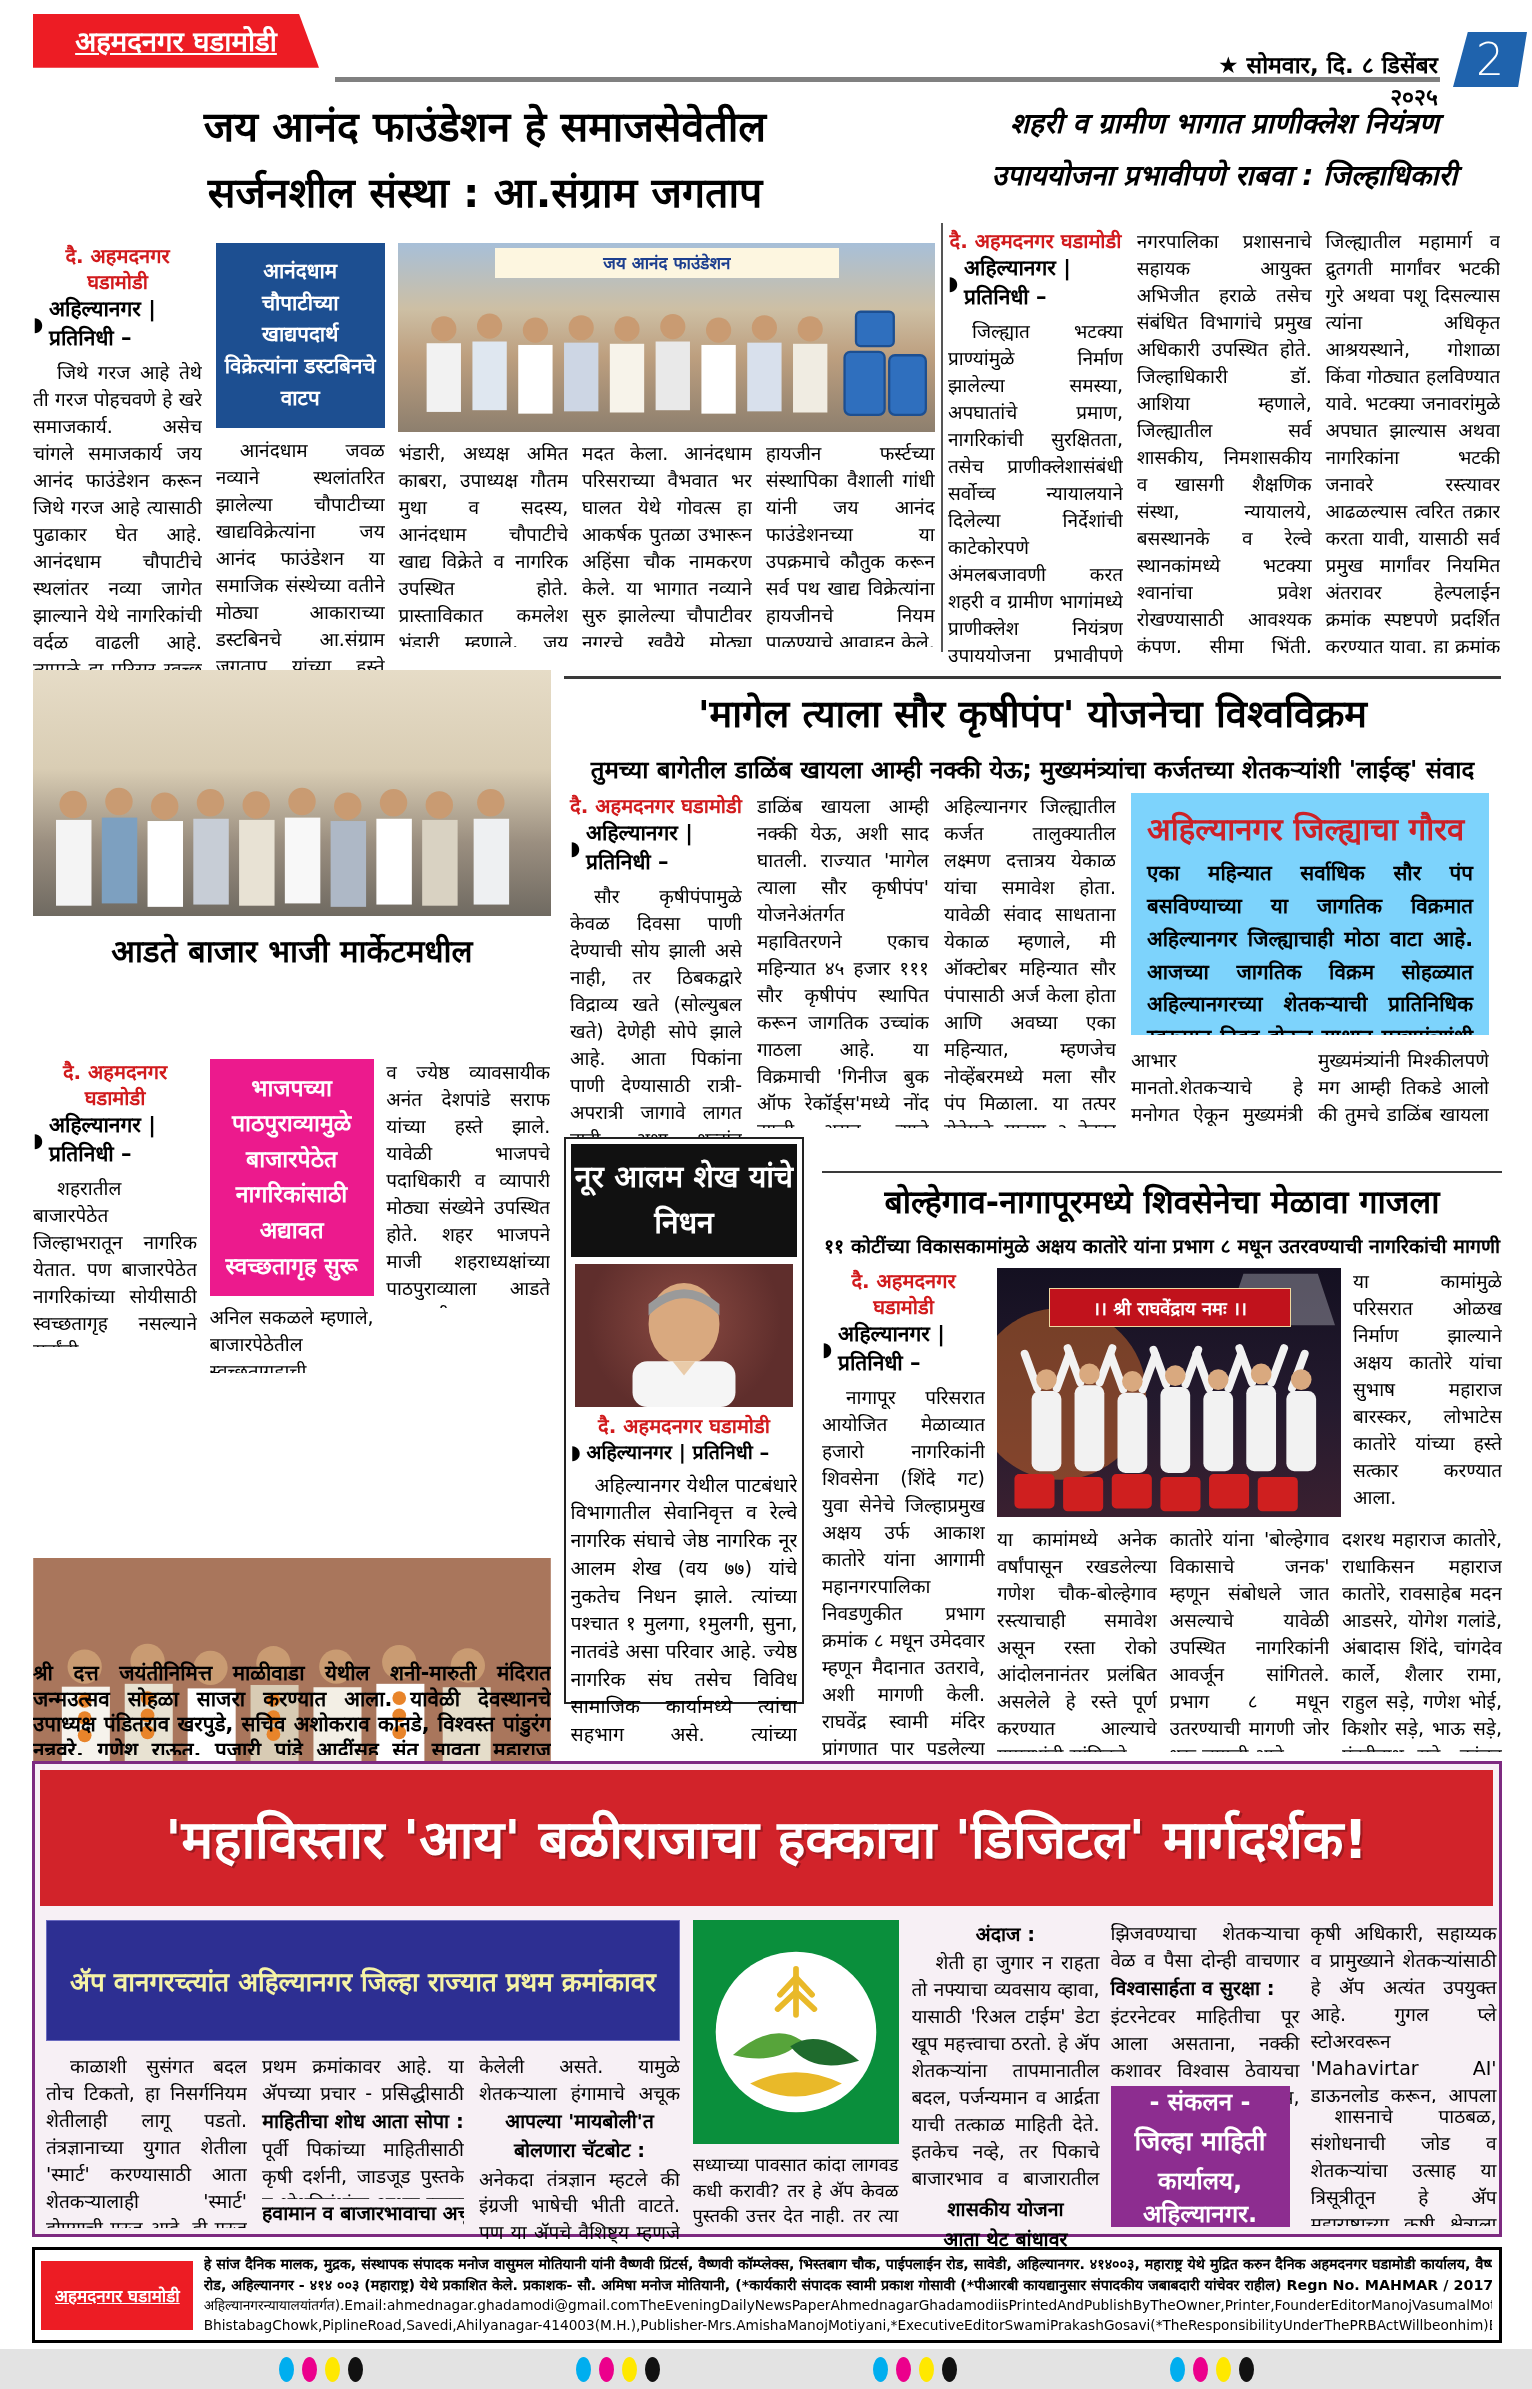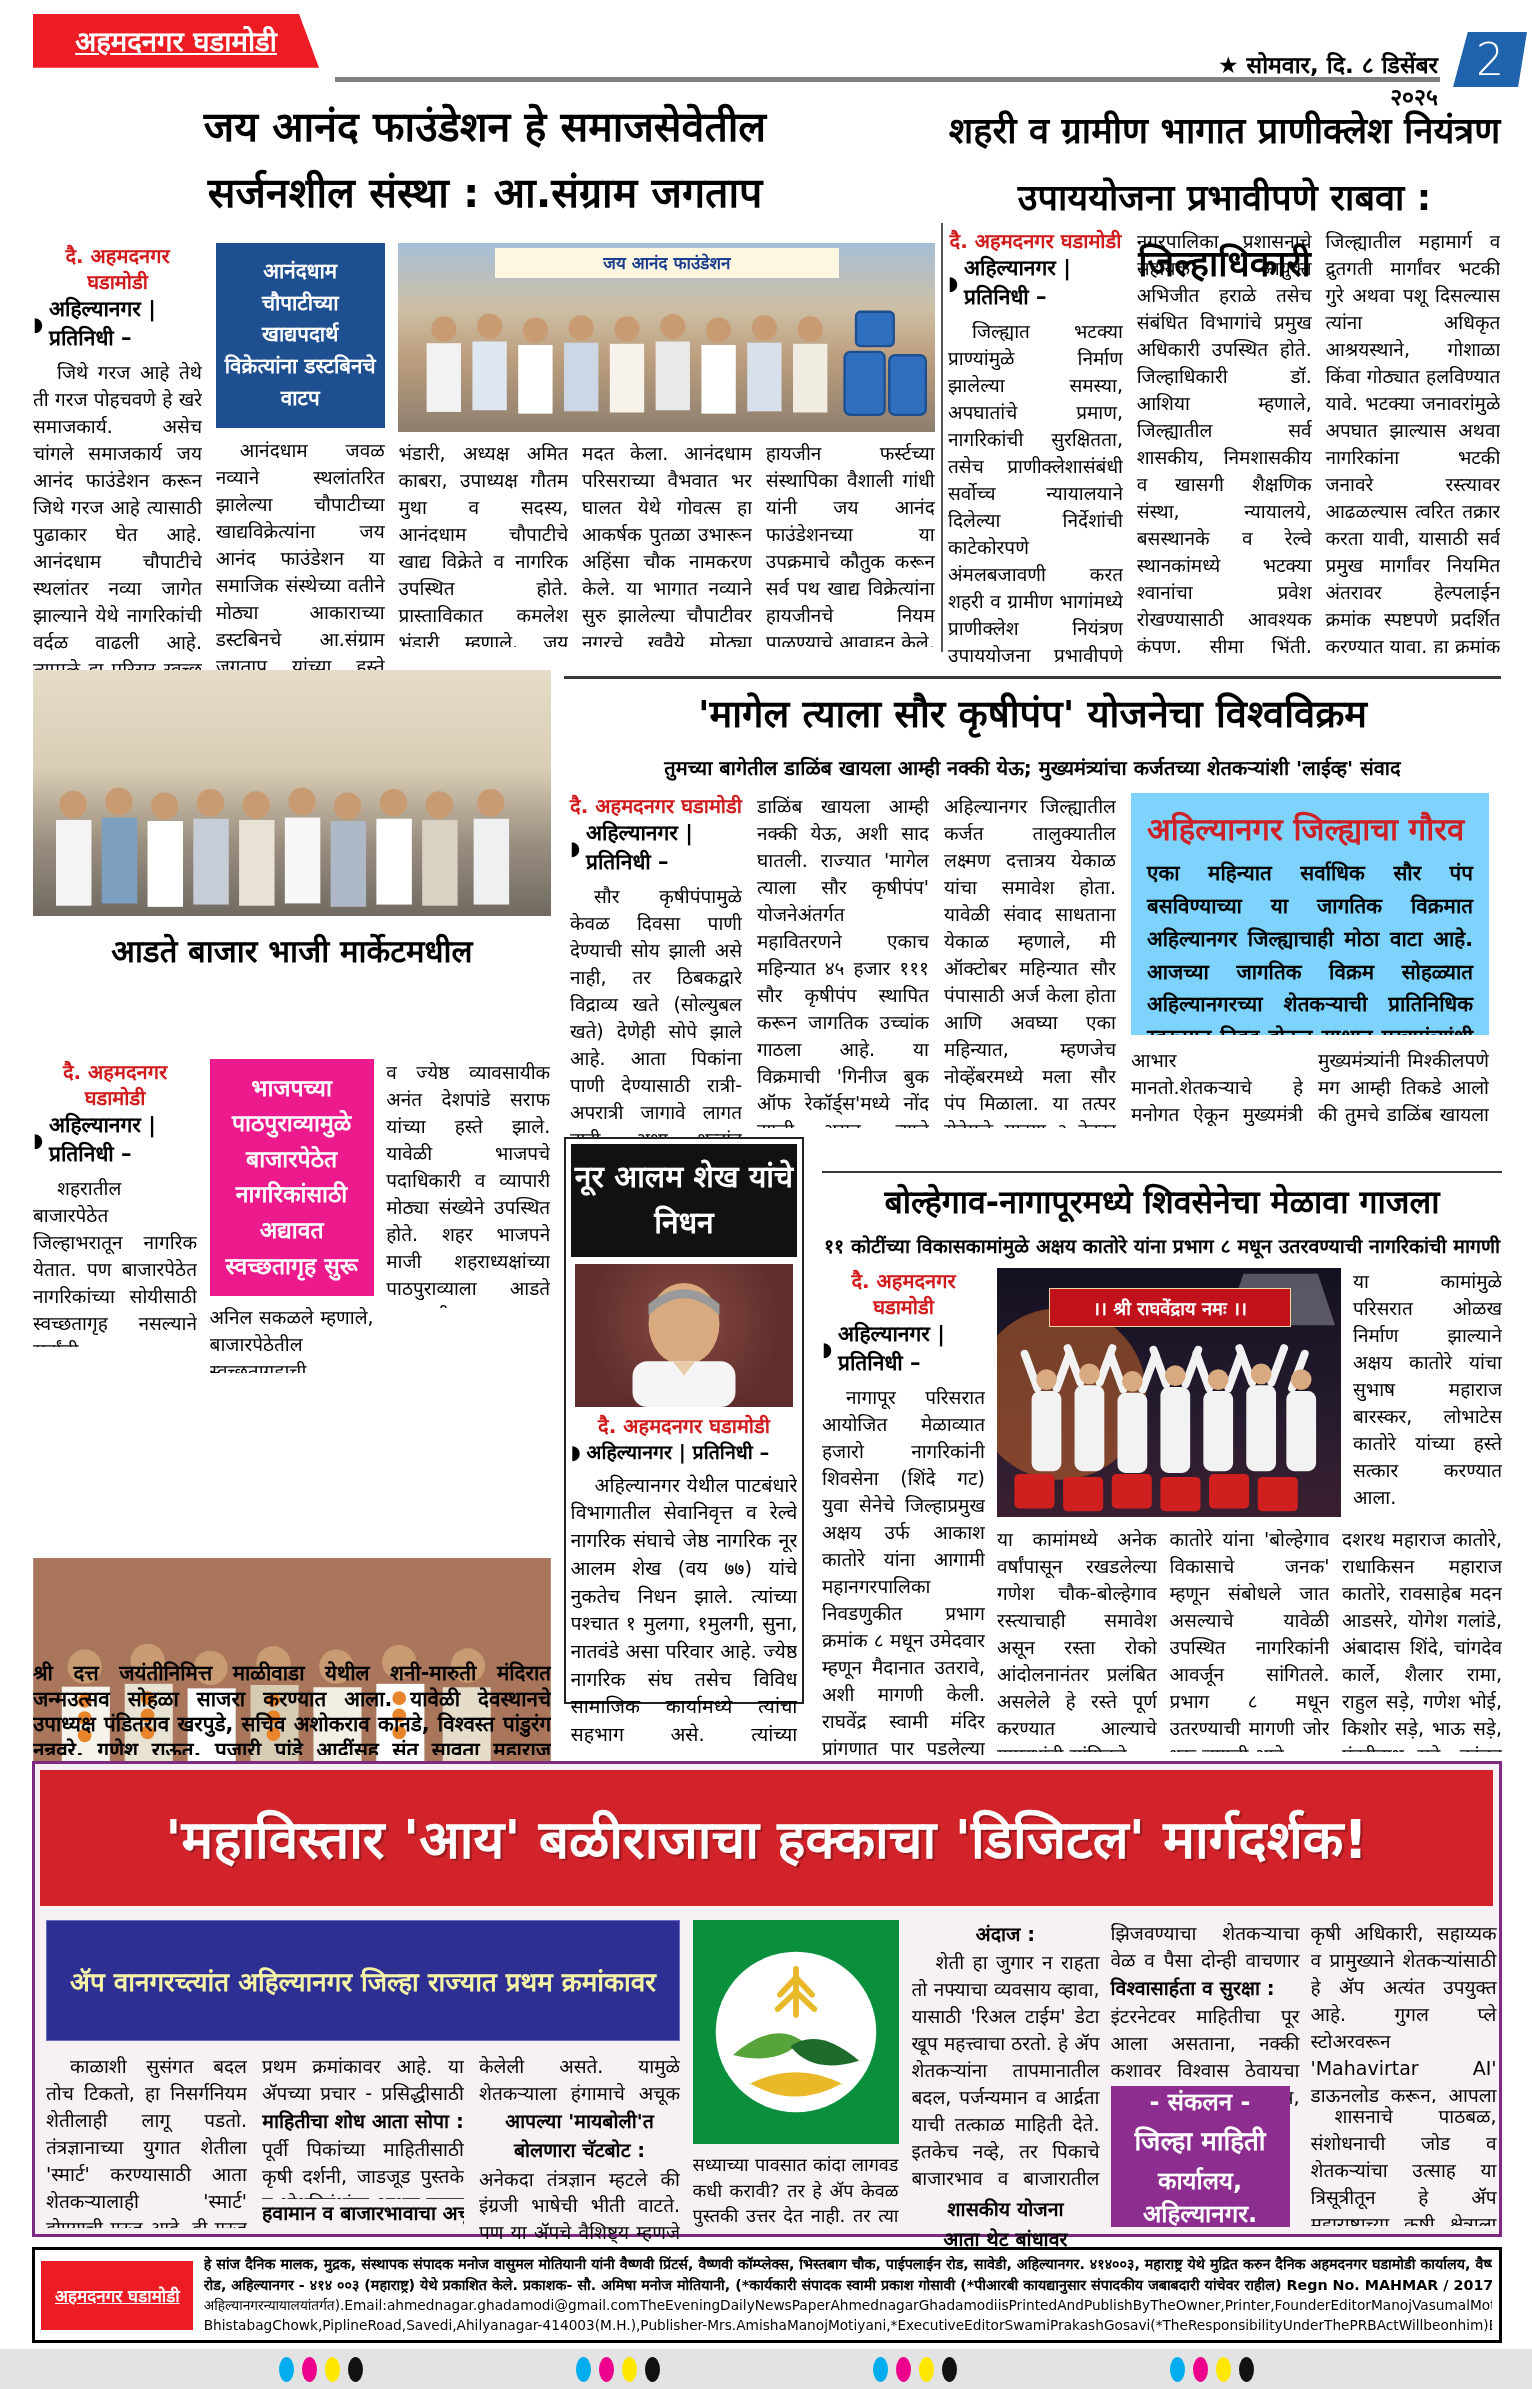--- a/index.html
+++ b/index.html
@@ -90,21 +90,21 @@
       <div class="flexrow" style="gap:13.7px;margin-top:8px;">
         <div class="bcol" style="width:170px;height:207px;text-indent:0;">भंडारी, अध्यक्ष अमित काबरा, उपाध्यक्ष गौतम मुथा व सदस्य, आनंदधाम चौपाटीचे खाद्य विक्रेते व नागरिक उपस्थित होते. प्रास्ताविकात कमलेश भंडारी म्हणाले, जय आनंद फाउंडेशन सतत विविध समाजोपयोगी उपक्रमातून नागरिकांना ज्याची गरज आहे ती भागवण्याचा प्रयत्न करत आहे. आ.संग्राम जगताप यांच्या मार्गदर्शनाखाली करोना संकट काळातही नागरिकांना आधार देत</div>
         <div class="bcol" style="width:170px;height:207px;text-indent:0;">मदत केला. आनंदधाम परिसराच्या वैभवात भर घालत येथे गोवत्स हा आकर्षक पुतळा उभारून अहिंसा चौक नामकरण केले. या भागात नव्याने सुरु झालेल्या चौपाटीवर नगरचे खवैये मोठ्या प्रमाणात गर्दी करत आहेत. त्यामुळे येथील विक्रेत्यांना परिसराची स्वच्छता ठेवण्यासाठी मोठ्या आकाराचे डस्टबिन दिले आहे. असे बरेच उपक्रम भविष्यात जय आनंद फाउंडेशन राबवणार आहे.</div>
         <div class="bcol" style="width:169px;height:207px;text-indent:0;">हायजीन फर्स्टच्या संस्थापिका वैशाली गांधी यांनी जय आनंद फाउंडेशनच्या या उपक्रमाचे कौतुक करून सर्व पथ खाद्य विक्रेत्यांना हायजीनचे नियम पाळण्याचे आवाहन केले. कार्यक्रमाचे सूत्रसंचालन गौरव बोरा यांनी केले. अमित काबरा यांनी आभार मानले. यावेळी जय आनंद फाउंडेशनचे किरण भंडारी, कुणाल बडजाते, रोहित चुतर, विनोद कटारिया, नीलेश भंडारी, सचिन शिंगवी उपस्थित होते.</div>
       </div>
     </div>
   </div>
 
   <div class="abs rule-v" style="left:941px;top:223px;width:1.7px;height:429px;background:#555;"></div>
 
-  <div class="abs hl" style="left:948px;top:98px;width:553px;font-size:36px;line-height:1.85;">
+  <div class="abs hl" style="left:948px;top:98px;width:553px;font-size:28px;line-height:1.85;font-style:italic;">
     <div>शहरी व ग्रामीण भागात प्राणीक्लेश नियंत्रण</div>
     <div>उपाययोजना प्रभावीपणे राबवा : जिल्हाधिकारी</div>
   </div>
   <div class="abs flexrow" style="left:948px;top:228px;width:553px;height:425px;gap:13.7px;">
     <div style="width:175px;flex:0 0 auto;">
       <div class="byl">
         <div class="byl-paper">दै. अहमदनगर घडामोडी</div>
         <div class="byl-place">
           <span class="bullet">◗</span>
           <span>अहिल्यानगर | प्रतिनिधी –</span>
@@ -200,21 +200,21 @@
           <circle cx="640" cy="275" r="12"></circle>
           <circle cx="640" cy="305" r="12"></circle>
       </g>
       <rect x="0" y="470" width="905" height="128" fill="#7a4434"></rect>
     </svg>
   </div>
   <div class="abs" style="left:33px;top:1661px;width:518px;height:94px;font-size:20.6px;font-weight:600;line-height:1.25;text-align:justify;overflow:hidden;">श्री दत्त जयंतीनिमित्त माळीवाडा येथील  शनी-मारुती मंदिरात जन्मउत्सव सोहळा साजरा करण्यात आला. यावेळी देवस्थानचे उपाध्यक्ष पंडितराव खरपुडे, सचिव अशोकराव कानडे, विश्वस्त पांडुरंग नन्नवरे, गणेश राऊत, पुजारी पांडे आदींसह संत सावता महाराज भजनी मंडळाच्या महिला सदस्य तसेच  मारुती मंदिरातील सेवेकरी  आदी उपस्थित होते.                    (छाया : राजू खरपुडे)</div>
 
   <div class="abs rule-h" style="left:564px;top:676px;width:937px;height:2.9px;"></div>
   <div class="abs hl" style="left:564px;top:686px;width:937px;font-size:38px;line-height:1.5;">'मागेल त्याला सौर कृषीपंप' योजनेचा विश्वविक्रम</div>
-  <div class="abs hl" style="left:564px;top:755px;width:937px;font-size:20px;line-height:1.3;white-space:nowrap;overflow:hidden;">तुमच्या बागेतील डाळिंब खायला आम्ही नक्की येऊ; मुख्यमंत्र्यांचा कर्जतच्या शेतकऱ्यांशी 'लाईव्ह' संवाद</div>
+  <div class="abs hl" style="left:564px;top:755px;width:937px;font-size:24px;line-height:1.3;white-space:nowrap;overflow:hidden;">तुमच्या बागेतील डाळिंब खायला आम्ही नक्की येऊ; मुख्यमंत्र्यांचा कर्जतच्या शेतकऱ्यांशी 'लाईव्ह' संवाद</div>
 
   <div class="abs flexrow" style="left:570px;top:793px;width:932px;height:335px;gap:15px;">
     <div style="width:172px;flex:0 0 auto;">
       <div class="byl">
         <div class="byl-paper">दै. अहमदनगर घडामोडी</div>
         <div class="byl-place">
           <span class="bullet">◗</span>
           <span>अहिल्यानगर | प्रतिनिधी –</span>
         </div>
       </div>

